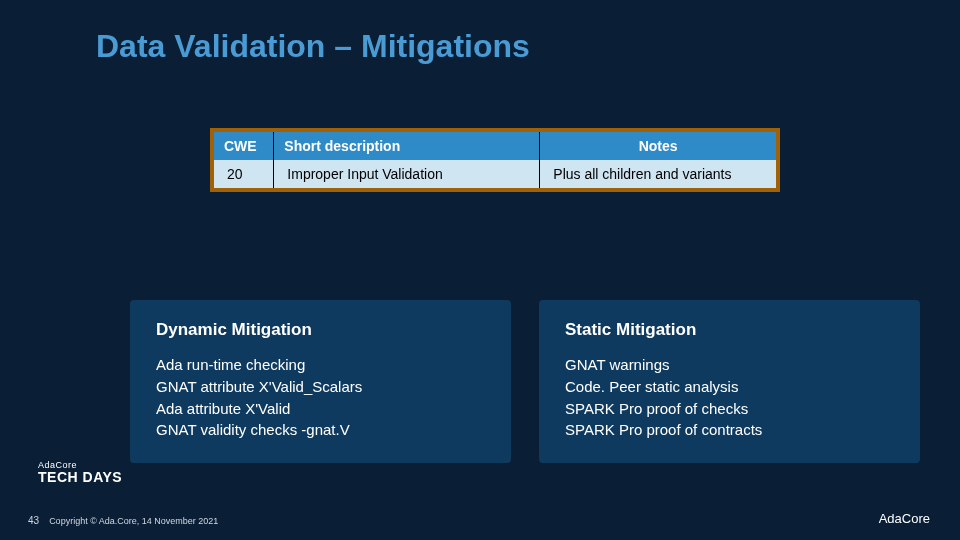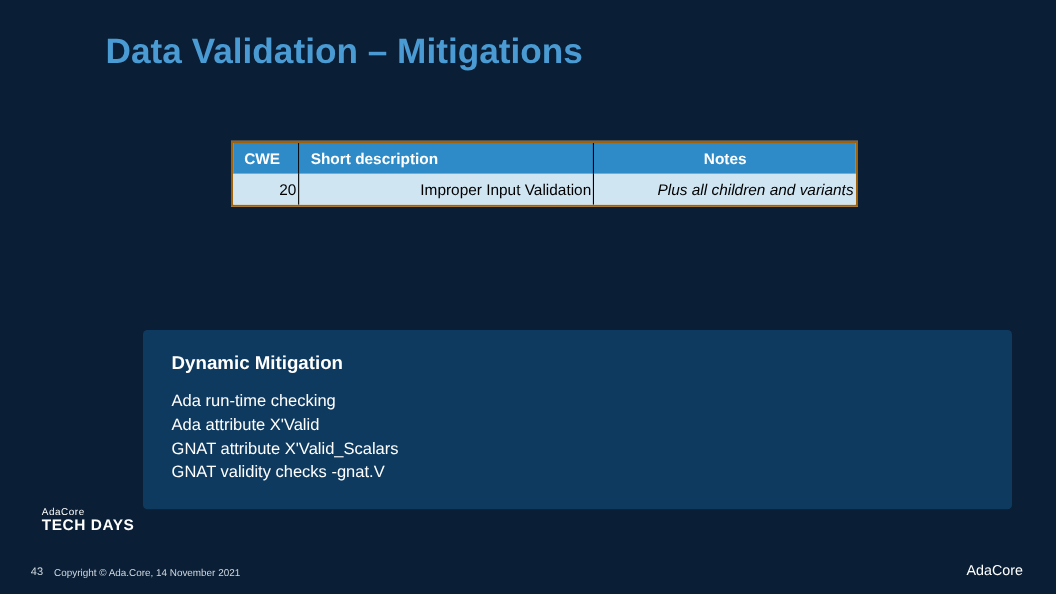--- a/index.html
+++ b/index.html
@@ -18,41 +18,40 @@
     font-weight: bold;
     color: #4a9bd4;
   }
   .table-wrap {
     position: absolute;
     top: 128px;
     left: 210px;
     width: 570px;
     background: #fff;
     color: #000;
-    border: 2px solid #a16207;
+    border: 4px solid #a16207;
   }
   .table-wrap table { width: 100%; border-collapse: collapse; }
   .table-wrap th {
     background: #2e8bc7;
     color: #fff;
     text-align: left;
     padding: 6px 10px;
     font-weight: bold;
     font-size: 14px;
     border-right: 1px solid #000;
   }
   .table-wrap th:last-child { border-right: none; text-align: center; }
   .table-wrap td {
-    padding: 6px 2px;
+    padding: 6px 13px;
     font-size: 14px;
     border-right: 1px solid #000;
     vertical-align: top;
-    text-align: right;
   }
-  .table-wrap td:last-child { border-right: none; font-style: italic; }
+  .table-wrap td:last-child { border-right: none; }
   .table-wrap tbody tr:nth-child(1) td { background: #cfe5f2; }
   .table-wrap tbody tr:nth-child(2) td { background: #fff; }
   .col-cwe { width: 60px; }
   .col-desc { width: 270px; }
   .col-notes { width: 240px; }
 
   .cards {
     position: absolute;
     top: 300px;
     left: 130px;
@@ -130,23 +129,30 @@
         <td>Plus all children and variants</td>
       </tr>
     </tbody>
   </table>
 </div>
 
 <div class="cards">
   <div class="card">
     <div class="card-title">Dynamic Mitigation</div>
     <div class="card-line">Ada run-time checking</div>
+    <div class="card-line">GNAT attribute X'Valid_Scalars</div>
     <div class="card-line">Ada attribute X'Valid</div>
-    <div class="card-line">GNAT attribute X'Valid_Scalars</div>
     <div class="card-line">GNAT validity checks -gnat.V</div>
+  </div>
+  <div class="card">
+    <div class="card-title">Static Mitigation</div>
+    <div class="card-line">GNAT warnings</div>
+    <div class="card-line">Code. Peer static analysis</div>
+    <div class="card-line">SPARK Pro proof of checks</div>
+    <div class="card-line">SPARK Pro proof of contracts</div>
   </div>
 </div>
 
 <div class="techdays">
   <div class="ada">AdaCore</div>
   <div class="tech">
     <span>TECH</span>
     <span>DAYS</span>
   </div>
 </div>

